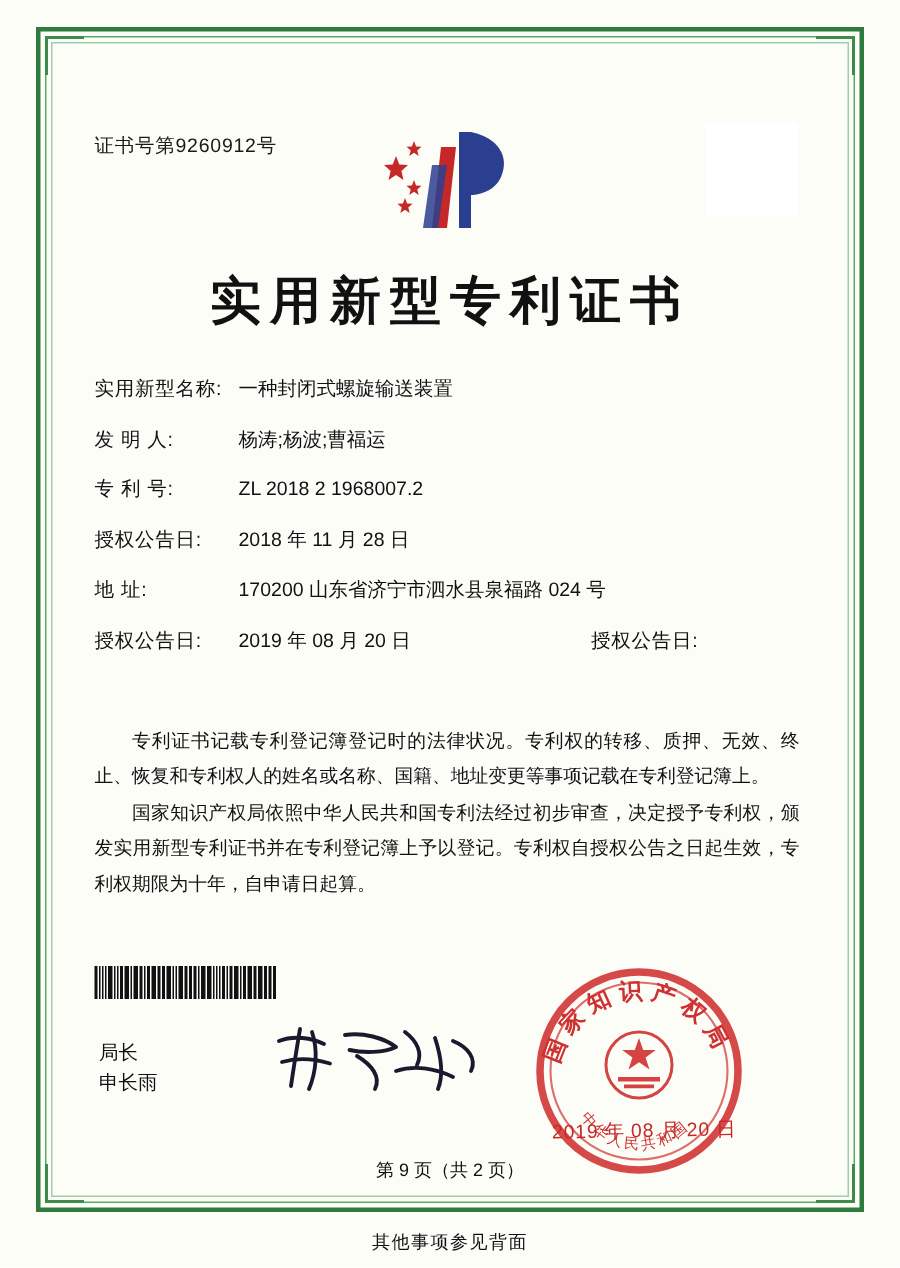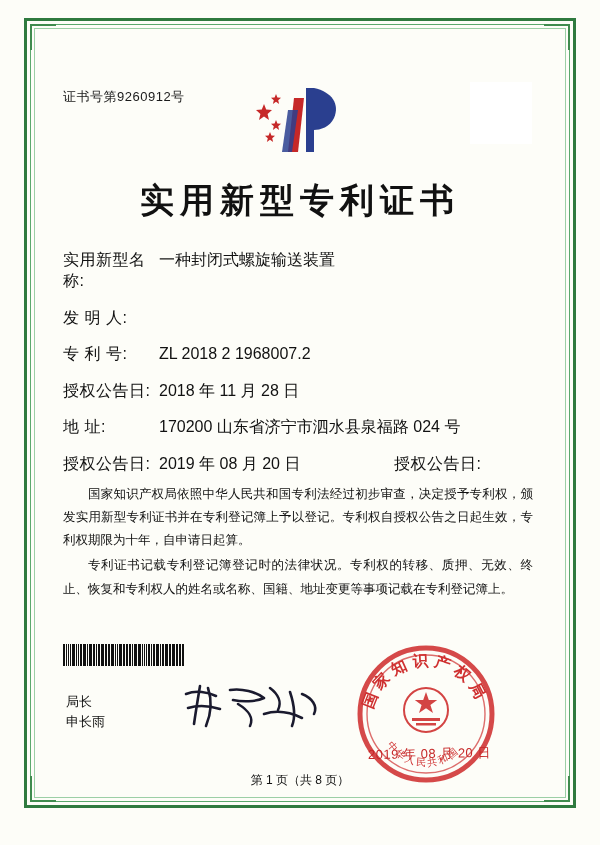--- a/index.html
+++ b/index.html
@@ -106,21 +106,21 @@
     font-weight: bold;
     letter-spacing: 6px;
     color: #111;
   }
 
   .fields {
     position: absolute;
     left: 63px;
     top: 250px;
     width: 470px;
-    font-size: 16px;
+    font-size: 13px;
     color: #111;
   }
   .field-row {
     display: flex;
     align-items: baseline;
     margin-bottom: 15.5px;
   }
   .field-label {
     width: 96px;
     flex: 0 0 96px;
@@ -702,20 +702,21 @@
 
   <div class="title">实用新型专利证书</div>
 
   <div class="fields">
     <div class="field-row">
       <div class="field-label">实用新型名称:</div>
       <div class="field-value">一种封闭式螺旋输送装置</div>
     </div>
     <div class="field-row">
       <div class="field-label spread">发 明 人:</div>
+      <div class="field-value">杨涛;杨波;曹福运</div>
     </div>
     <div class="field-row">
       <div class="field-label spread">专 利 号:</div>
       <div class="field-value">ZL 2018 2 1968007.2</div>
     </div>
     <div class="field-row">
       <div class="field-label">授权公告日:</div>
       <div class="field-value">2018 年 11 月 28 日</div>
     </div>
     <div class="field-row">
@@ -723,22 +724,22 @@
       <div class="field-value">170200 山东省济宁市泗水县泉福路 024 号</div>
     </div>
     <div class="field-row dual">
       <div class="field-label">授权公告日:</div>
       <div class="field-value">2019 年 08 月 20 日</div>
       <div class="sub-label">授权公告日:</div>
     </div>
   </div>
 
   <div class="body-text">
+    <p>专利证书记载专利登记簿登记时的法律状况。专利权的转移、质押、无效、终止、恢复和专利权人的姓名或名称、国籍、地址变更等事项记载在专利登记簿上。</p>
     <p>国家知识产权局依照中华人民共和国专利法经过初步审查，决定授予专利权，颁发实用新型专利证书并在专利登记簿上予以登记。专利权自授权公告之日起生效，专利权期限为十年，自申请日起算。</p>
-    <p>专利证书记载专利登记簿登记时的法律状况。专利权的转移、质押、无效、终止、恢复和专利权人的姓名或名称、国籍、地址变更等事项记载在专利登记簿上。</p>
   </div>
 
   <div class="barcode" id="barcode">
       <span style="width:2px"></span>
       <span style="width:1px"></span>
       <span style="width:1px"></span>
       <span style="width:1px"></span>
       <span style="width:3px"></span>
       <span style="width:2px"></span>
       <span style="width:1px"></span>
@@ -821,15 +822,16 @@
         <textPath href="#arcTop" startOffset="6%" id="sealTop">国家知识产权局</textPath>
       </text>
       <text font-family="DejaVu Serif, serif" font-size="10" fill="#cf3030" letter-spacing="2">
         <textPath href="#arcBottom" startOffset="18%" id="sealBottom">中华人民共和国</textPath>
       </text>
     </svg>
   </div>
 
   <div class="seal-date">2019 年 08 月 20 日</div>
 
-  <div class="page-num">第 1 页（共 8 页）</div>
+  <div class="page-num">第 9 页（共 2 页）</div>
+  <div class="footnote">其他事项参见背面</div>
 
 </div>
 
 </body></html>

